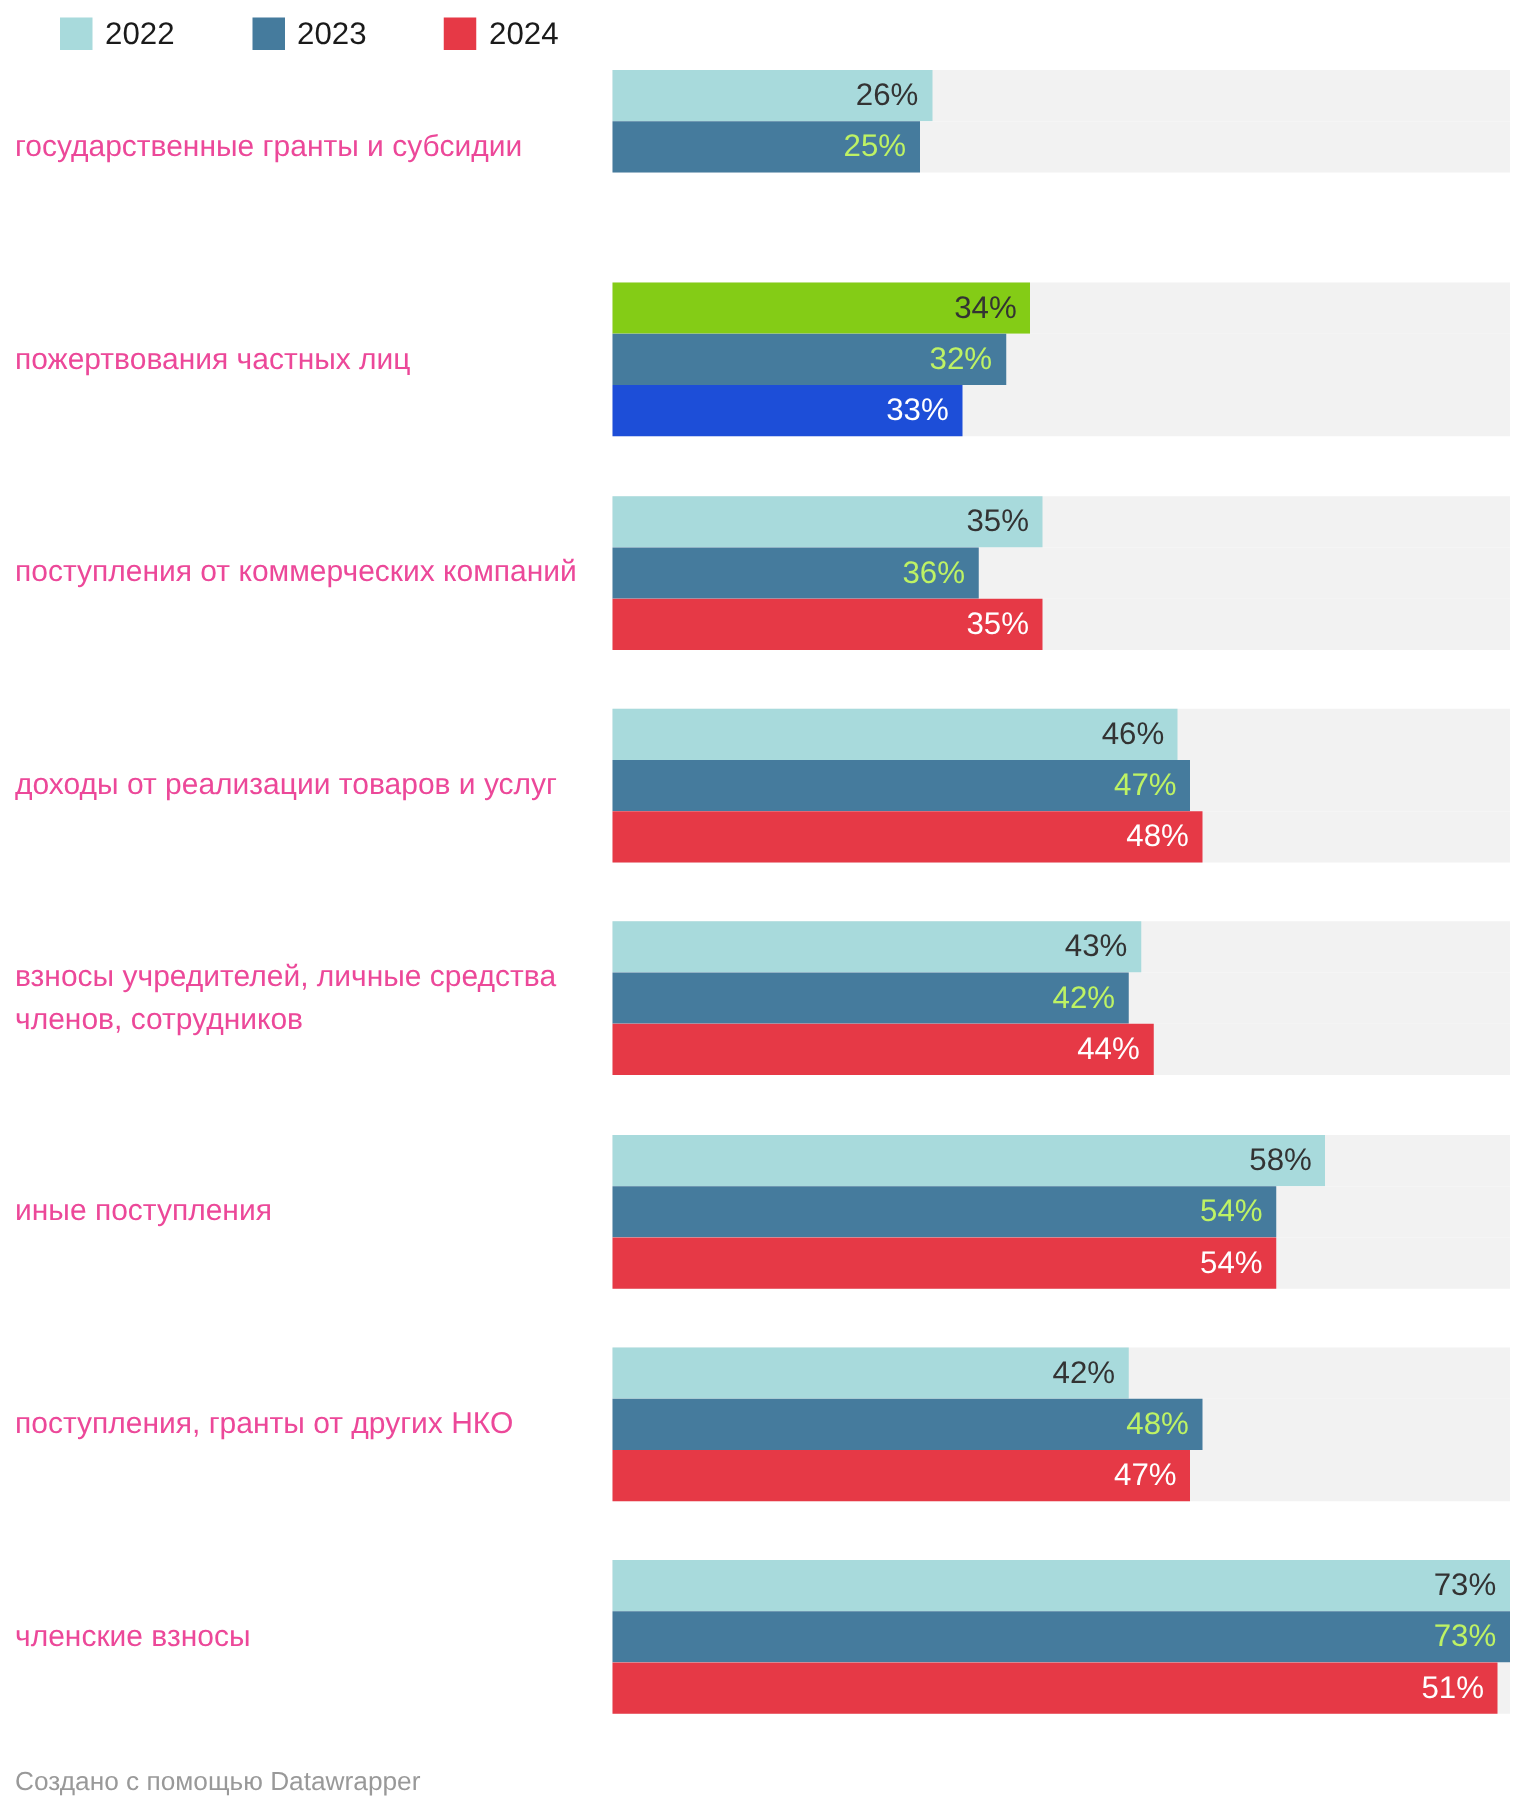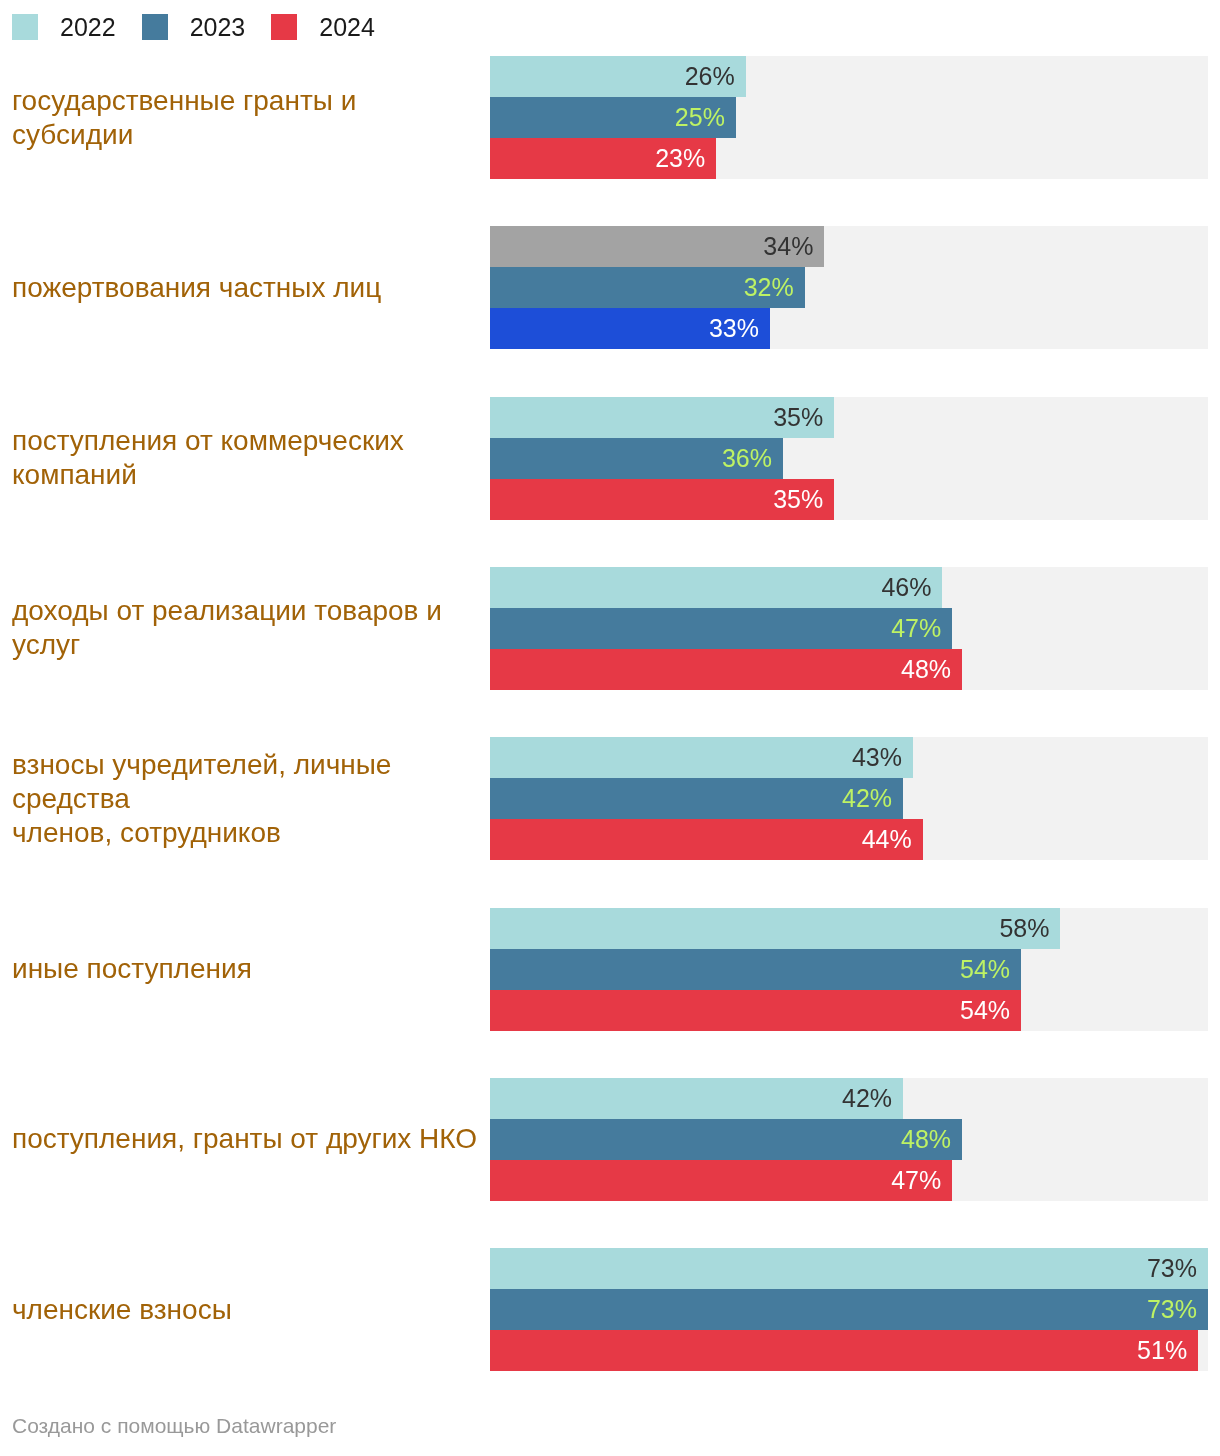--- a/index.html
+++ b/index.html
@@ -23,21 +23,22 @@
     left: 12px;
     top: 12px;
     height: 30px;
     display: flex;
     align-items: center;
     gap: 26px;
   }
   .legend-item {
     display: flex;
     align-items: center;
-    gap: 22px;
+    gap: 10px;
+    margin-left: 36px;
   }
   .legend-swatch {
     width: 26px;
     height: 26px;
     flex: 0 0 26px;
   }
   .legend-label {
     font-size: 25px;
     line-height: 26px;
     color: #1a1a1a;
@@ -59,23 +60,23 @@
     width: 1220px;
     height: 123px;
   }
 
   .cat-label {
     position: absolute;
     left: 12px;
     width: 466px;
     top: 50%;
     transform: translateY(-50%);
-    font-size: 28px;
+    font-size: 24px;
     line-height: 34px;
-    color: #a16207;
+    color: #ec4899;
     white-space: pre-line;
   }
 
   .track {
     position: absolute;
     left: 490px;
     width: 718px;
     top: 0;
     height: 41px;
     background: #f2f2f2;
@@ -137,30 +138,25 @@
       <div class="track t1">
         <div class="bar s2022" style="background: rgb(168, 218, 220); width: 255.726px; padding-left: 39px;">
           <span class="val">26%</span>
         </div>
       </div>
       <div class="track t2">
         <div class="bar s2023" style="background: rgb(69, 123, 157); width: 245.89px;">
           <span class="val">25%</span>
         </div>
       </div>
-      <div class="track t3">
-        <div class="bar s2024" style="background: rgb(230, 57, 70); width: 226.219px;">
-          <span class="val">23%</span>
-        </div>
-      </div>
     </div>
     <div class="group" style="top: 170.3px;">
       <div class="cat-label">пожертвования частных лиц</div>
       <div class="track t1">
-        <div class="bar s2022" style="background: #a3a3a3; width: 334.411px;">
+        <div class="bar s2022" style="background: #84cc16; width: 334.411px;">
           <span class="val">34%</span>
         </div>
       </div>
       <div class="track t2">
         <div class="bar s2023" style="background: rgb(69, 123, 157); width: 314.74px;">
           <span class="val">32%</span>
         </div>
       </div>
       <div class="track t3">
         <div class="bar s2024" style="background: #1d4ed8; width: 280px;">

